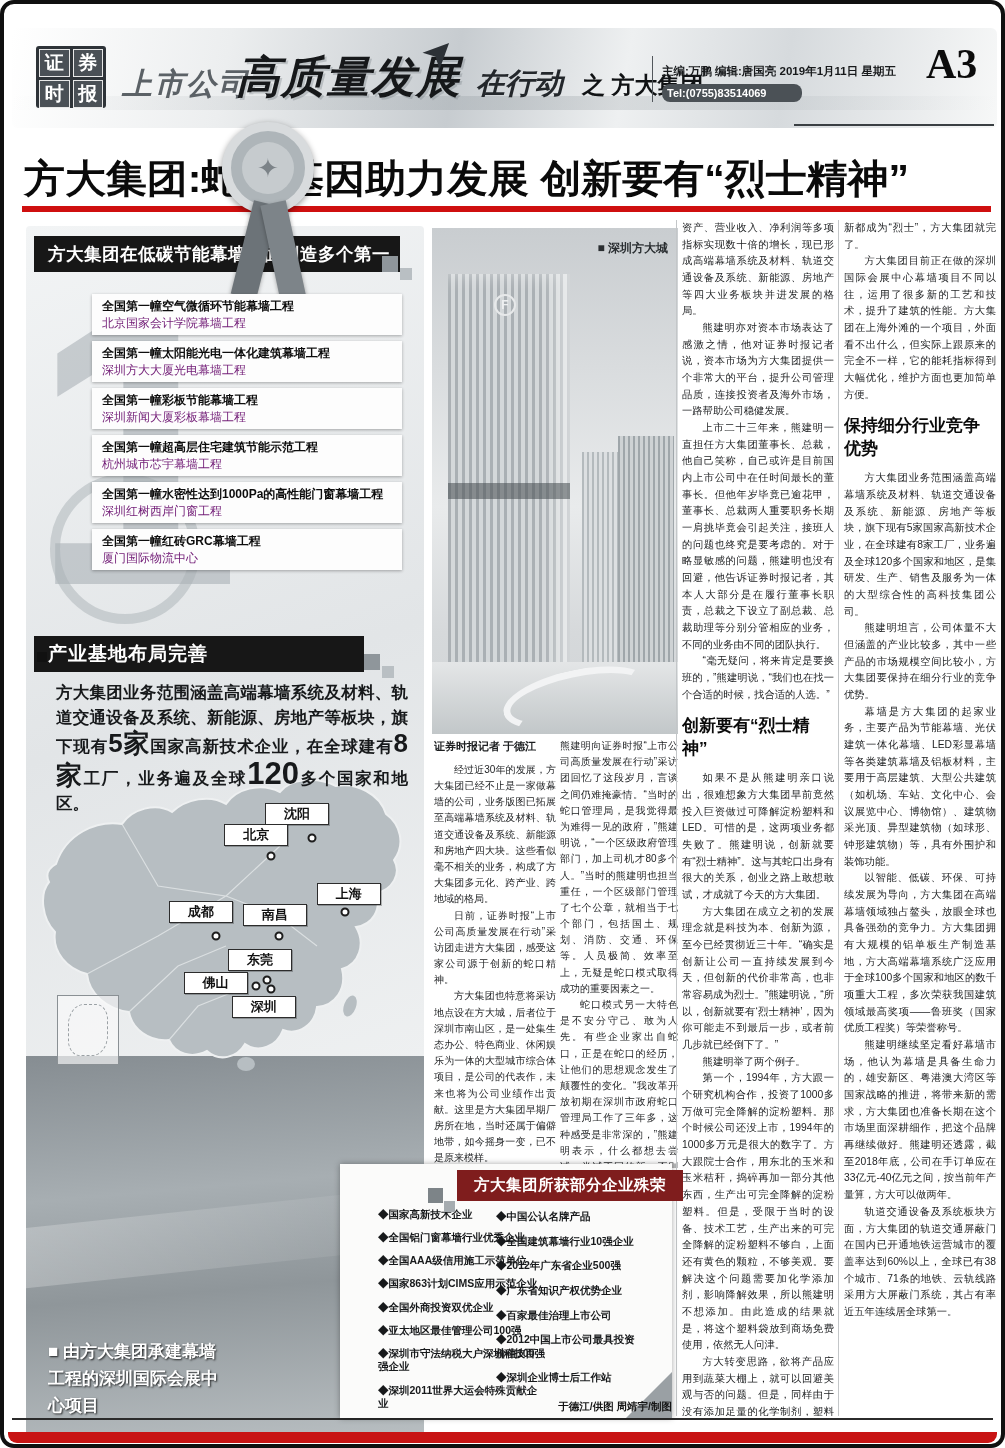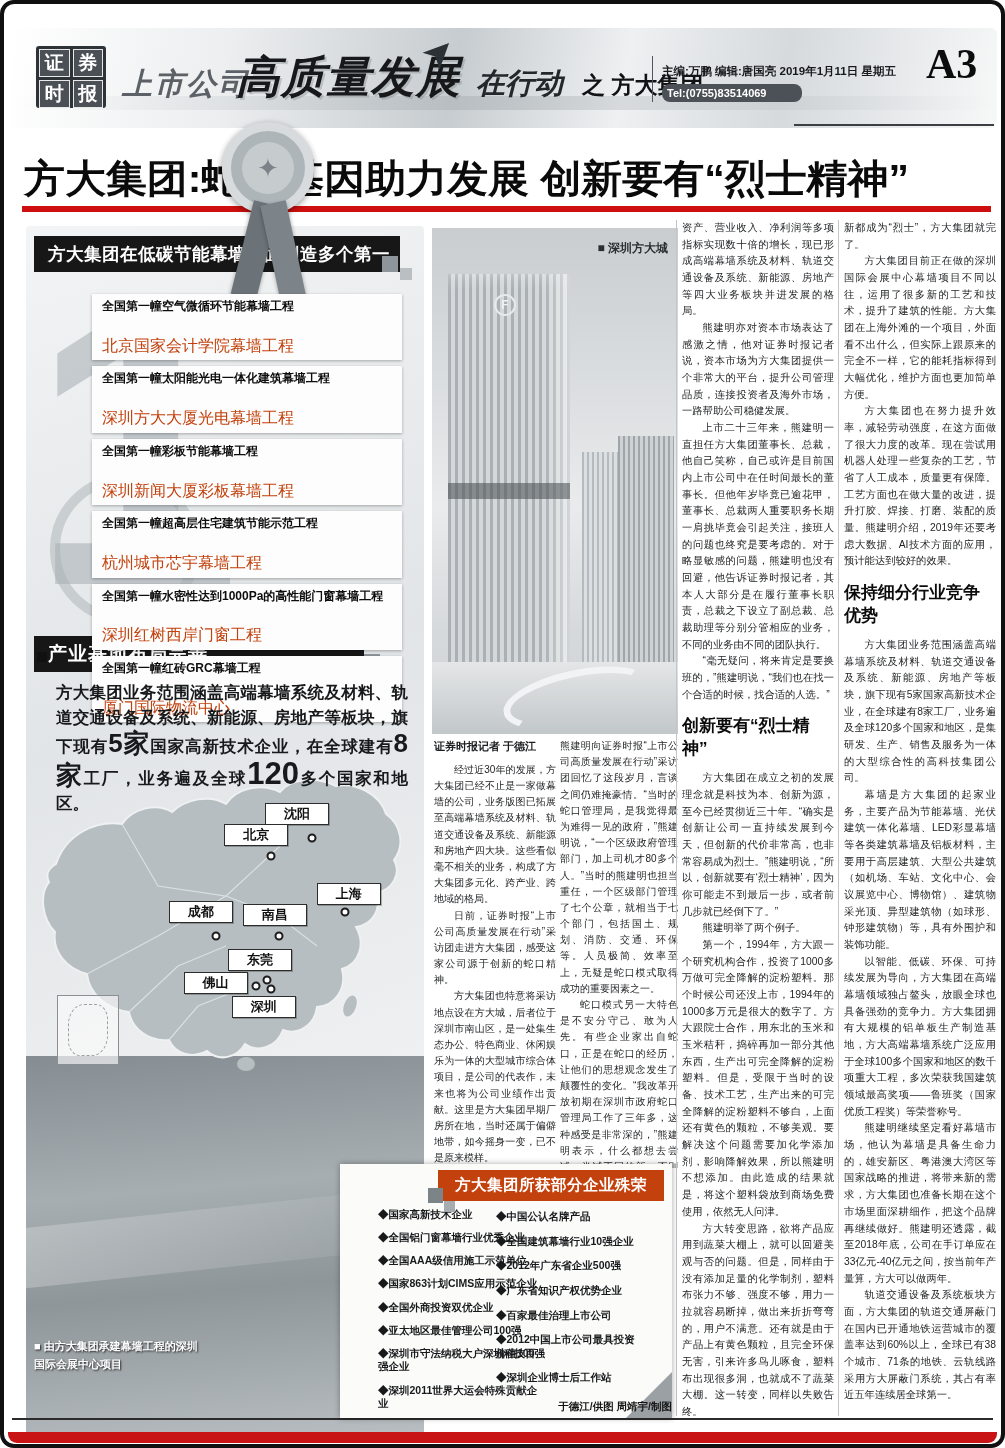--- a/index.html
+++ b/index.html
@@ -41,21 +41,21 @@
   .black-bar{position:absolute;background:#171717;color:#fff;font-weight:bold;display:flex;align-items:center;padding-left:14px;}
   .bar1{left:30px;top:232px;width:366px;height:36px;font-size:17.5px;letter-spacing:.5px;}
   .bar2{left:30px;top:632px;width:330px;height:36px;font-size:19px;letter-spacing:1px;}
   .deco-sq{position:absolute;}
   .watermark{position:absolute;left:26px;top:252px;width:200px;height:380px;overflow:hidden;
     font-size:400px;font-weight:900;color:rgba(158,166,171,.5);line-height:.95;z-index:0;}
   .arc{position:absolute;border:10px solid rgba(170,178,182,.5);border-radius:50%;z-index:0;}
   .cards{position:absolute;left:88px;top:290px;width:310px;z-index:2;}
   .card{background:#fdfdfd;box-shadow:0 1px 3px rgba(0,0,0,.3);padding:4px 10px;margin-bottom:6px;}
   .card-title{font-size:12px;font-weight:bold;color:#0d0d0d;line-height:1.4;}
-  .card-sub{font-size:16px;color:#c2410c;line-height:1.35;margin-top:20px;}
+  .card-sub{font-size:12px;color:#701a75;line-height:1.35;}
   .intro{position:absolute;left:52px;top:676px;width:352px;font-size:16.5px;font-weight:bold;color:#17191b;
     line-height:1.5;text-align:justify;z-index:2;}
   .intro .seg-big{font-size:26px;line-height:1;}
   .intro .seg-huge{font-size:31px;line-height:1;}
   .intro-corner{left:33px;top:648px;width:10px;height:10px;background:#111;}
 
   
   .map{position:absolute;left:34px;top:772px;width:370px;height:296px;z-index:1;}
   .map svg{position:absolute;left:0;top:0;}
   .city-label{position:absolute;transform:translate(-50%,-50%);background:#fff;border:1.5px solid #2c2c2c;
@@ -70,21 +70,21 @@
     background:linear-gradient(175deg,#868d92 0%,#a7aeb2 35%,#8f969a 60%,#b9bfc2 100%);overflow:hidden;}
   .photo-bottom:before{content:"";position:absolute;left:-20px;top:150px;width:460px;height:60px;
     background:linear-gradient(90deg,rgba(255,255,255,.25),rgba(255,255,255,0));transform:rotate(-6deg);}
   .medal-ring{position:absolute;left:218px;top:118px;width:92px;height:92px;border-radius:50%;
     border:9px solid #d8dbdd;background:#aeb5b9;box-shadow:0 2px 6px rgba(0,0,0,.4);}
   .medal-inner{position:absolute;left:238px;top:138px;width:52px;height:52px;border-radius:50%;background:#c6cbce;
     display:flex;align-items:center;justify-content:center;color:#7c8388;font-size:26px;}
   .ribbon{position:absolute;width:26px;height:96px;background:#6c7378;top:198px;box-shadow:0 2px 4px rgba(0,0,0,.35);}
   .ribbon.r1{left:238px;transform:rotate(14deg);}
   .ribbon.r2{left:266px;transform:rotate(-12deg);background:#7d8489;}
-  .caption-bottom{position:absolute;left:8px;top:282px;width:170px;color:#fff;font-size:11px;font-weight:bold;
+  .caption-bottom{position:absolute;left:22px;top:282px;width:170px;color:#fff;font-size:17px;font-weight:bold;
     line-height:1.6;text-shadow:1px 1px 2px rgba(0,0,0,.8);}
 
   
   .photo-building{position:absolute;left:428px;top:224px;width:246px;height:506px;overflow:hidden;
     background:linear-gradient(#c9cdd0 0%,#e9ebec 55%,#d6d9db 80%,#cfd3d5 100%);}
   .caption-building{position:absolute;right:10px;top:12px;font-size:12px;font-weight:bold;color:#2a2e31;}
   .tower-main{position:absolute;left:16px;top:46px;width:122px;height:430px;border-radius:0 0 30px 30px;
     background:repeating-linear-gradient(90deg,#aab0b4 0 3px,#d4d8da 3px 7px);box-shadow:inset -14px 0 18px rgba(255,255,255,.5);}
   .tower-band{position:absolute;left:16px;top:255px;width:122px;height:16px;background:rgba(70,76,80,.55);}
   .tower-logo{position:absolute;left:62px;top:66px;width:22px;height:22px;border-radius:50%;border:2px solid #e7e9ea;
@@ -108,21 +108,21 @@
   .col .byline{font-weight:bold;font-size:11px;text-indent:0;margin-bottom:6px;}
   .col .subhead{font-weight:900;font-size:15.5px;line-height:1.35;text-indent:0;margin:10px 0 8px 0;color:#0b0b0b;text-align:left;}
   .colC .subhead,.colD .subhead{font-size:17px;margin:12px 0 9px 0;}
   .vrule{position:absolute;top:216px;width:1px;height:1196px;background:#c3c6c8;}
 
   
   .awards-panel{position:absolute;left:336px;top:1160px;width:332px;height:254px;background:#fbfbfa;
     box-shadow:0 0 6px rgba(0,0,0,.35);z-index:4;}
   .awards-panel:after{content:"";position:absolute;right:0;bottom:0;border-style:solid;border-width:0 0 46px 46px;
     border-color:transparent transparent #9aa0a4 transparent;}
-  .awards-header{position:absolute;left:434px;top:1166px;width:226px;height:31px;background:#c2410c;color:#fff;
+  .awards-header{position:absolute;left:453px;top:1166px;width:226px;height:31px;background:#7f1d1d;color:#fff;
     font-size:15.5px;font-weight:900;display:flex;align-items:center;justify-content:center;letter-spacing:.5px;z-index:6;}
   .awards-left{position:absolute;left:346px;top:1204px;width:162px;z-index:5;margin-left:28px;}
   .awards-right{position:absolute;left:492px;top:1206px;width:148px;z-index:5;}
   .award-item{font-size:10.5px;font-weight:bold;color:#17191b;line-height:1.3;margin-bottom:9.5px;}
   .awards-right .award-item{margin-bottom:11px;}
   .credit{position:absolute;left:470px;top:1396px;width:198px;text-align:right;font-size:10.5px;font-weight:bold;color:#141414;z-index:6;}
 
   
   .bottom-rule{position:absolute;left:8px;top:1414px;width:981px;height:2px;background:#2b2b2b;}
   .red-bar{position:absolute;left:4px;top:1428px;width:989px;height:11px;background:#c81414;border-radius:0 0 9px 9px;}
@@ -248,32 +248,33 @@
       <div class="cont">熊建明向证券时报“上市公司高质量发展在行动”采访团回忆了这段岁月，言谈之间仍难掩豪情。“当时的蛇口管理局，是我觉得最为难得一见的政府，”熊建明说，“一个区级政府管理部门，加上司机才80多个人。”当时的熊建明也担当重任，一个区级部门管理了七个公章，就相当于七个部门，包括国土、规划、消防、交通、环保等。人员极简、效率至上，无疑是蛇口模式取得成功的重要因素之一。</div>
       <div class="para">蛇口模式另一大特色是不安分守己、敢为人先。有些企业家出自蛇口，正是在蛇口的经历，让他们的思想观念发生了颠覆性的变化。“我改革开放初期在深圳市政府蛇口管理局工作了三年多，这种感受是非常深的，”熊建明表示，什么都想去尝试，尝试不同的新，否则我也不会下海。“当时，政府安排了熊建明一个不错的职务，但他没有去。</div>
     </div>
   <div class="vrule" style="left:672px;"></div>
   <div class="col colC">
       <div class="cont">资产、营业收入、净利润等多项指标实现数十倍的增长，现已形成高端幕墙系统及材料、轨道交通设备及系统、新能源、房地产等四大业务板块并进发展的格局。</div>
       <div class="para">熊建明亦对资本市场表达了感激之情，他对证券时报记者说，资本市场为方大集团提供一个非常大的平台，提升公司管理品质，连接投资者及海外市场，一路帮助公司稳健发展。</div>
       <div class="para">上市二十三年来，熊建明一直担任方大集团董事长、总裁，他自己笑称，自己或许是目前国内上市公司中在任时间最长的董事长。但他年岁毕竟已逾花甲，董事长、总裁两人重要职务长期一肩挑毕竟会引起关注，接班人的问题也终究是要考虑的。对于略显敏感的问题，熊建明也没有回避，他告诉证券时报记者，其本人大部分是在履行董事长职责，总裁之下设立了副总裁、总裁助理等分别分管相应的业务，不同的业务由不同的团队执行。</div>
       <div class="para">“毫无疑问，将来肯定是要换班的，”熊建明说，“我们也在找一个合适的时候，找合适的人选。”</div>
       <div class="subhead">创新要有“烈士精神”</div>
+      <div class="para">如果不是从熊建明亲口说出，很难想象方大集团早前竟然投入巨资做过可降解淀粉塑料和LED。可惜的是，这两项业务都失败了。熊建明说，创新就要有“烈士精神”。这与其蛇口出身有很大的关系，创业之路上敢想敢试，才成就了今天的方大集团。</div>
       <div class="para">方大集团在成立之初的发展理念就是科技为本、创新为源，至今已经贯彻近三十年。“确实是创新让公司一直持续发展到今天，但创新的代价非常高，也非常容易成为烈士。”熊建明说，“所以，创新就要有‘烈士精神’，因为你可能走不到最后一步，或者前几步就已经倒下了。”</div>
       <div class="para">熊建明举了两个例子。</div>
       <div class="para">第一个，1994年，方大跟一个研究机构合作，投资了1000多万做可完全降解的淀粉塑料。那个时候公司还没上市，1994年的1000多万元是很大的数字了。方大跟院士合作，用东北的玉米和玉米秸秆，捣碎再加一部分其他东西，生产出可完全降解的淀粉塑料。但是，受限于当时的设备、技术工艺，生产出来的可完全降解的淀粉塑料不够白，上面还有黄色的颗粒，不够美观。要解决这个问题需要加化学添加剂，影响降解效果，所以熊建明不想添加。由此造成的结果就是，将这个塑料袋放到商场免费使用，依然无人问津。</div>
       <div class="para">方大转变思路，欲将产品应用到蔬菜大棚上，就可以回避美观与否的问题。但是，同样由于没有添加足量的化学制剂，塑料布张力不够、强度不够，用力一拉就容易断掉，做出来折折弯弯的，用户不满意。还有就是由于产品上有黄色颗粒，且完全环保无害，引来许多鸟儿啄食，塑料布出现很多洞，也就成不了蔬菜大棚。这一转变，同样以失败告终。</div>
     </div>
   <div class="vrule" style="left:834px;"></div>
   <div class="col colD">
       <div class="cont">新都成为“烈士”，方大集团就完了。</div>
       <div class="para">方大集团目前正在做的深圳国际会展中心幕墙项目不同以往，运用了很多新的工艺和技术，提升了建筑的性能。方大集团在上海外滩的一个项目，外面看不出什么，但实际上跟原来的完全不一样，它的能耗指标得到大幅优化，维护方面也更加简单方便。</div>
-      <div class="para">方大集团也在努力提升效率，减轻劳动强度，在这方面做了很大力度的改革。现在尝试用机器人处理一些复杂的工艺，节省了人工成本，质量更有保障。工艺方面也在做大量的改进，提升打胶、焊接、打磨、装配的质量。熊建明介绍，2019年还要考虑大数据、AI技术方面的应用，预计能达到较好的效果。</div>
       <div class="subhead">保持细分行业竞争优势</div>
       <div class="para">方大集团业务范围涵盖高端幕墙系统及材料、轨道交通设备及系统、新能源、房地产等板块，旗下现有5家国家高新技术企业，在全球建有8家工厂，业务遍及全球120多个国家和地区，是集研发、生产、销售及服务为一体的大型综合性的高科技集团公司。</div>
+      <div class="para">熊建明坦言，公司体量不大但涵盖的产业比较多，其中一些产品的市场规模空间比较小，方大集团要保持在细分行业的竞争优势。</div>
       <div class="para">幕墙是方大集团的起家业务，主要产品为节能幕墙、光伏建筑一体化幕墙、LED彩显幕墙等各类建筑幕墙及铝板材料，主要用于高层建筑、大型公共建筑（如机场、车站、文化中心、会议展览中心、博物馆）、建筑物采光顶、异型建筑物（如球形、钟形建筑物）等，具有外围护和装饰功能。</div>
       <div class="para">以智能、低碳、环保、可持续发展为导向，方大集团在高端幕墙领域独占鳌头，放眼全球也具备强劲的竞争力。方大集团拥有大规模的铝单板生产制造基地，方大高端幕墙系统广泛应用于全球100多个国家和地区的数千项重大工程，多次荣获我国建筑领域最高奖项——鲁班奖（国家优质工程奖）等荣誉称号。</div>
       <div class="para">熊建明继续坚定看好幕墙市场，他认为幕墙是具备生命力的，雄安新区、粤港澳大湾区等国家战略的推进，将带来新的需求，方大集团也准备长期在这个市场里面深耕细作，把这个品牌再继续做好。熊建明还透露，截至2018年底，公司在手订单应在33亿元-40亿元之间，按当前年产量算，方大可以做两年。</div>
       <div class="para">轨道交通设备及系统板块方面，方大集团的轨道交通屏蔽门在国内已开通地铁运营城市的覆盖率达到60%以上，全球已有38个城市、71条的地铁、云轨线路采用方大屏蔽门系统，其占有率近五年连续居全球第一。</div>
     </div>
 
   <div class="awards-panel"></div>
   <div class="awards-header">方大集团所获部分企业殊荣</div>
   <div class="deco-sq" style="left:424px;top:1184px;width:15px;height:15px;background:#7d8488;z-index:6;"></div>
   <div class="deco-sq" style="left:440px;top:1197px;width:11px;height:11px;background:#a6acb0;z-index:6;"></div>

